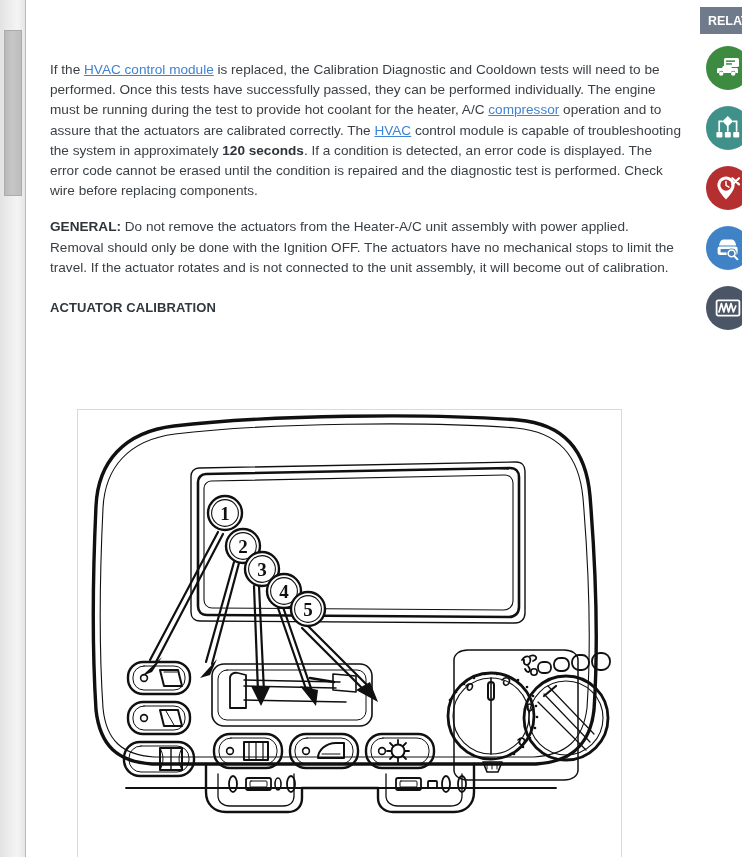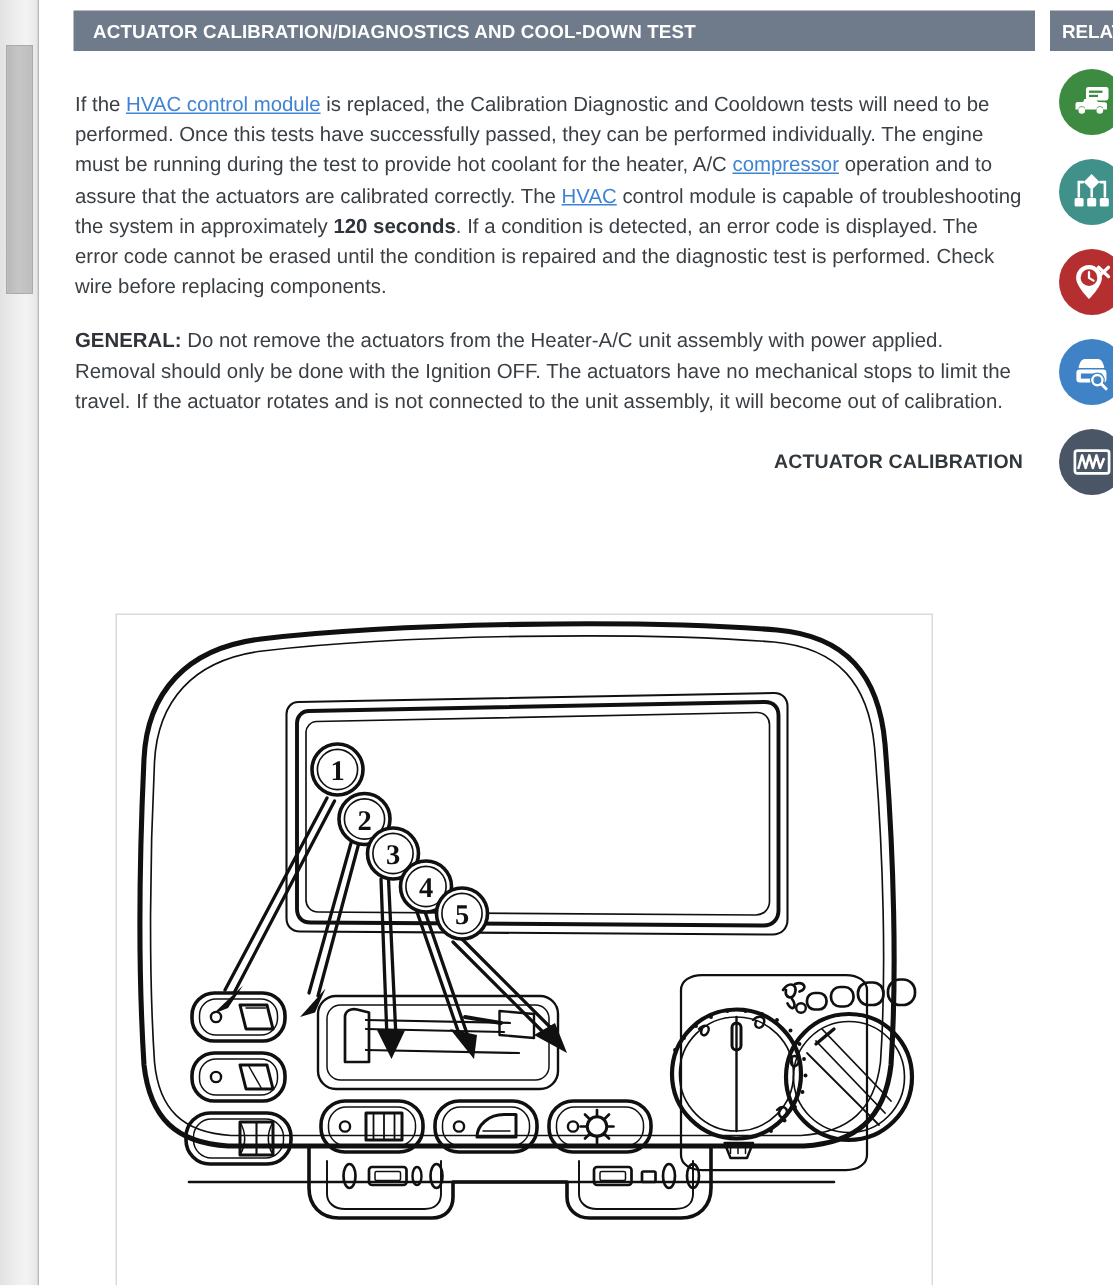--- a/index.html
+++ b/index.html
@@ -158,32 +158,29 @@
 <body>
 
 <div id="app">
 
   <div class="scroll-gutter">
     <div class="scroll-thumb"></div>
   </div>
 
   <div class="doc">
 
-    <div class="section-bar">
-      <span>ACTUATOR CALIBRATION/DIAGNOSTICS AND COOL-DOWN TEST</span>
-    </div>
 
     <div class="body-wrap">
 
 
       <p class="para"><span> If the </span><a class="lnk" href="#">HVAC control module</a><span> is replaced, the Calibration Diagnostic and Cooldown tests will need to be performed. Once this tests have successfully passed, they can be performed individually. The engine must be running during the test to provide hot coolant for the heater, A/C </span><a class="lnk" href="#">compressor</a><span> operation and to assure that the actuators are calibrated correctly. The </span><a class="lnk" href="#">HVAC</a><span> control module is capable of troubleshooting the system in approximately </span><span class="bold">120 seconds</span><span>. If a condition is detected, an error code is displayed. The error code cannot be erased until the condition is repaired and the diagnostic test is performed. Check wire before replacing components.</span></p>
 
       <p class="para"><span class="bold"> GENERAL:</span><span> Do not remove the actuators from the Heater-A/C unit assembly with power applied. Removal should only be done with the Ignition OFF. The actuators have no mechanical stops to limit the travel. If the actuator rotates and is not connected to the unit assembly, it will become out of calibration.</span></p>
 
-      <h3 class="heading" style="margin-top:22px;margin-bottom:25px;text-align:right;">ACTUATOR CALIBRATION</h3>
+      <h3 class="heading" style="margin-top:22px;margin-bottom:25px;">ACTUATOR CALIBRATION</h3>
 
 
     </div>
 
     <div class="figure-frame">
       <svg width="543" height="468" viewBox="0 0 543 468" xmlns="http://www.w3.org/2000/svg">
         <g fill="none" stroke="#101010" stroke-linecap="round" stroke-linejoin="round">
 
           <path d="M18 96 C20 52 46 22 96 16 C190 5 350 3 440 10 C486 14 508 40 512 86
                    C518 160 520 240 516 300 C512 336 492 352 458 354

